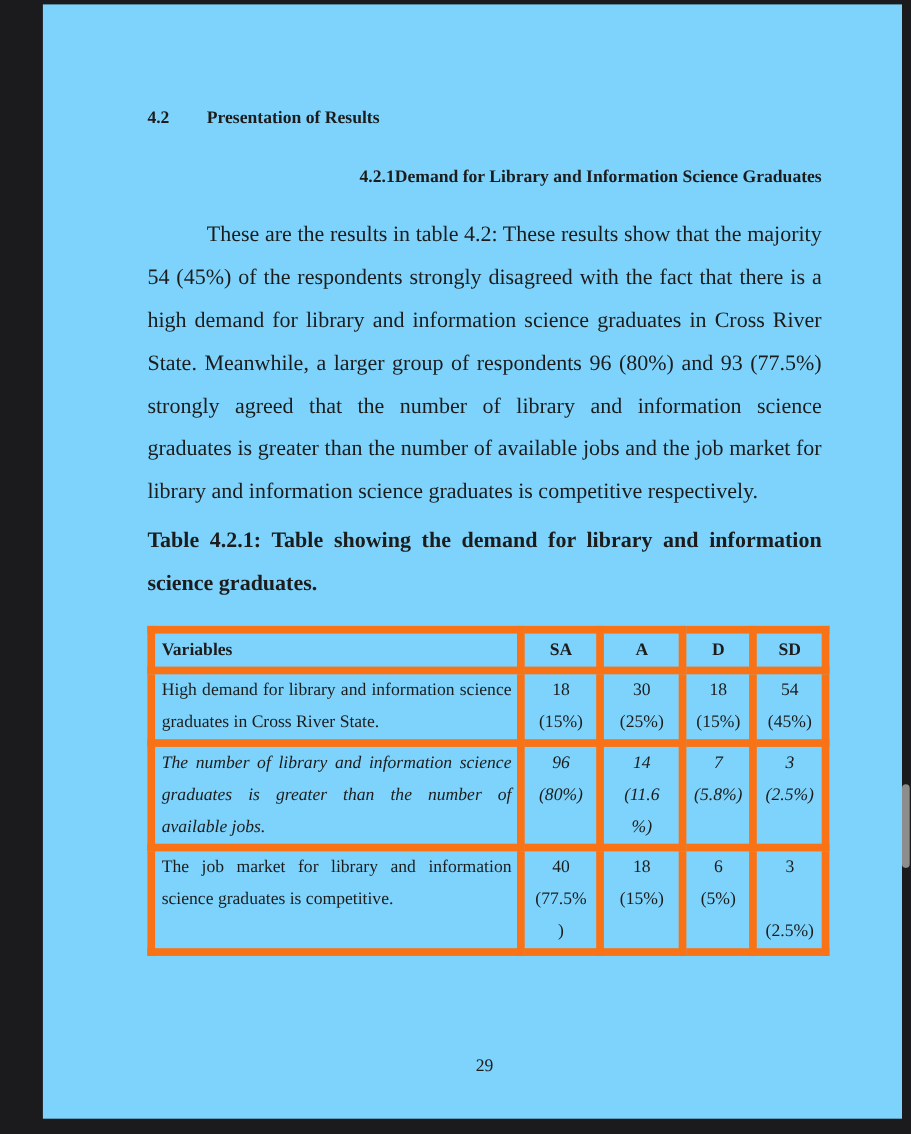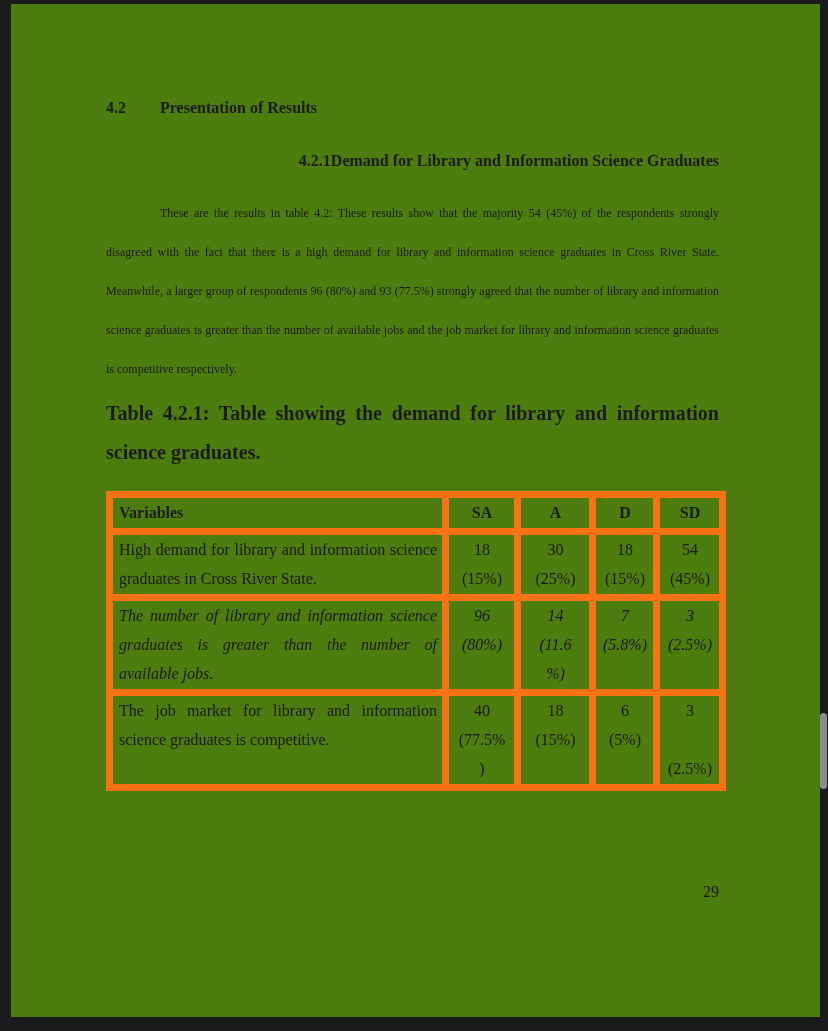--- a/index.html
+++ b/index.html
@@ -34,21 +34,21 @@
     line-height: 20px;
     white-space: nowrap;
   }
   .heading .h-num {
     display: inline-block;
     width: 54px;
   }
   .subsection { margin-top: 33px; text-align: right; }
   .body-par {
     margin-top: 23px;
-    font-size: 12px;
+    font-size: 20px;
     line-height: 39px;
     text-align: justify;
     text-indent: 54px;
   }
   .caption {
     margin-top: 5px;
     font-weight: bold;
     font-size: 20px;
     line-height: 39px;
     text-align: justify;
@@ -83,21 +83,21 @@
   td.num-cell {
     white-space: pre-line;
     text-align: center;
     padding-bottom: 4px;
   }
   tr.r1 td { height: 59px; }
   tr.r2 td { height: 88px; font-style: italic; }
   tr.r3 td { height: 87px; }
   .page-num {
     margin-top: 91px;
-    text-align: right;
+    text-align: center;
     font-size: 16px;
     line-height: 20px;
   }
   .scrollbar-track {
     position: absolute;
     right: 0;
     top: 0;
     width: 8px;
     height: 100%;
   }
@@ -107,21 +107,21 @@
     top: 713px;
     width: 7px;
     height: 76px;
     border-radius: 4px;
   }
 </style>
 </head>
 <body>
 
 <div class="screen" style="background: rgb(27, 27, 30);">
-  <div class="paper" style="background: #4d7c0f;">
+  <div class="paper" style="background: #7dd3fc; margin-left: 28px;">
     <div class="content">
 
       <div class="heading">
         <span class="h-num">4.2</span><span>Presentation of Results</span>
       </div>
 
       <div class="heading subsection">
         <span class="h-num">4.2.1</span><span>Demand for Library and Information Science Graduates</span>
       </div>
 

